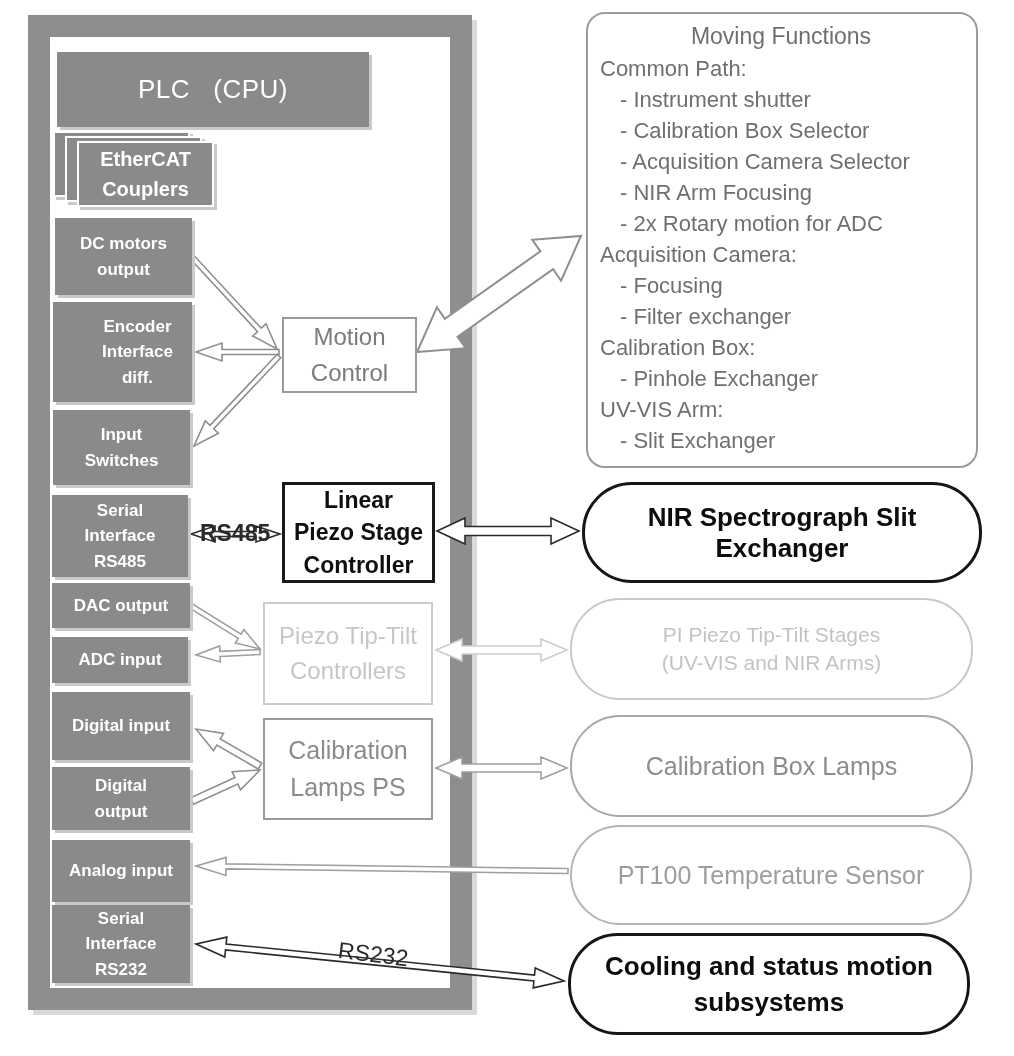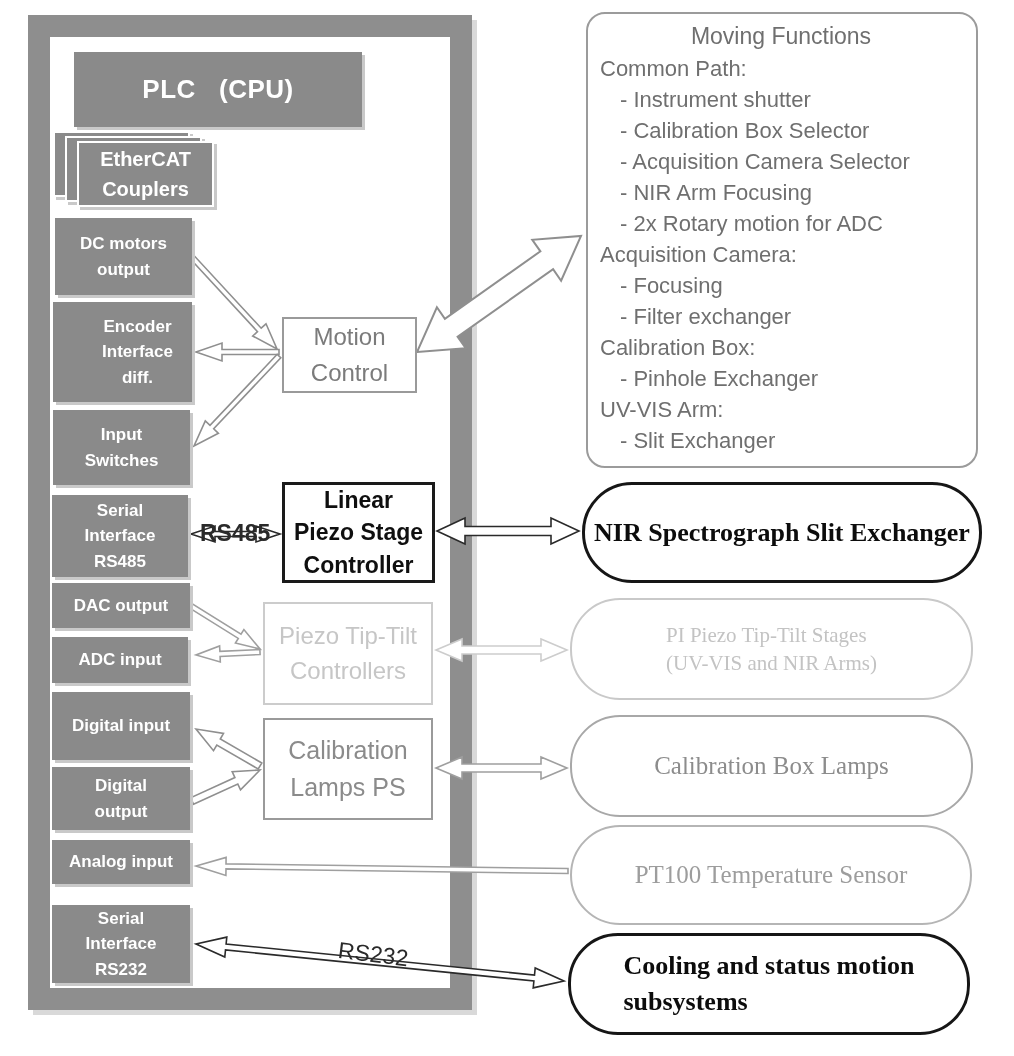--- a/index.html
+++ b/index.html
@@ -14,51 +14,50 @@
     border:22px solid #8e8e8e;background:transparent;z-index:1;
     box-shadow:5px 5px 0 #d9d9d9;
   }
   
   .gbox{
     position:absolute;background:#8a8a8a;color:#ffffff;z-index:10;
     display:flex;align-items:center;justify-content:center;text-align:center;
     white-space:pre-line;font-weight:700;font-size:17px;line-height:1.5;
     box-shadow:3px 3px 0 #c9c9c9;
   }
-  #plc{left:74px;top:52px;width:288px;height:75px;font-size:26px;font-weight:700;letter-spacing:.5px;}
+  #plc{left:57px;top:52px;width:312px;height:75px;font-size:26px;font-weight:400;letter-spacing:.5px;}
   .stack-layer{position:absolute;background:#8a8a8a;border:2px solid #ffffff;z-index:9;box-shadow:3px 3px 0 #c9c9c9;}
   #eth-l1{left:53px;top:131px;width:137px;height:66px;}
   #eth-l2{left:65px;top:136px;width:137px;height:66px;}
   #ethercat{left:77px;top:141px;width:137px;height:66px;font-size:20px;z-index:10;border:2px solid #ffffff;}
   #dc-motors{left:55px;top:218px;width:137px;height:77px;}
   #encoder{left:53px;top:302px;width:139px;height:100px;padding-left:30px;}
   #input-switches{left:53px;top:410px;width:137px;height:75px;}
   #serial-rs485{left:52px;top:495px;width:136px;height:82px;}
   #dac-output{left:52px;top:583px;width:138px;height:45px;}
   #adc-input{left:52px;top:637px;width:136px;height:46px;}
   #digital-input{left:52px;top:692px;width:138px;height:68px;}
   #digital-output{left:52px;top:767px;width:138px;height:63px;}
-  #analog-input{left:52px;top:840px;width:138px;height:44px;}
+  #analog-input{left:52px;top:840px;width:138px;height:62px;}
   #serial-rs232{left:52px;top:905px;width:138px;height:78px;}
   
   .wbox{
     position:absolute;background:#ffffff;z-index:10;
     display:flex;align-items:center;justify-content:center;text-align:center;
     white-space:pre-line;
   }
   #motion-control{left:282px;top:317px;width:135px;height:76px;border:2px solid #9a9a9a;color:#7b7b7b;font-size:24px;line-height:1.5;}
   #linear-piezo{left:282px;top:482px;width:153px;height:101px;border:3px solid #1a1a1a;color:#0f0f0f;font-size:23px;line-height:1.42;font-weight:600;}
   #piezo-tiptilt{left:263px;top:602px;width:170px;height:103px;border:2px solid #cccccc;color:#c6c6c6;font-size:24px;line-height:1.45;}
   #cal-lamps-ps{left:263px;top:718px;width:170px;height:102px;border:2px solid #9a9a9a;color:#8b8b8b;font-size:25px;line-height:1.5;}
   
   .rbox{
     position:absolute;background:#ffffff;z-index:10;border-radius:50px;
-    display:flex;align-items:center;justify-content:center;text-align:left;
+    display:flex;align-items:center;justify-content:center;text-align:center;
     white-space:pre-line;
-    font-family:Liberation Serif, serif;
   }
   #nir-slit{left:582px;top:482px;width:400px;height:101px;border:3px solid #161616;color:#0c0c0c;font-size:26px;font-weight:600;}
   #pi-piezo{left:570px;top:598px;width:403px;height:102px;border:2px solid #c9c9c9;color:#c3c3c3;font-size:21px;line-height:1.35;}
   #cal-box-lamps{left:570px;top:715px;width:403px;height:102px;border:2px solid #a8a8a8;color:#8c8c8c;font-size:25px;}
   #pt100{left:570px;top:825px;width:402px;height:100px;border:2px solid #b5b5b5;color:#9d9d9d;font-size:25px;}
   #cooling{left:568px;top:933px;width:402px;height:102px;border:3px solid #161616;color:#0c0c0c;font-size:26px;font-weight:600;line-height:1.4;}
   
   #mf-box{
     position:absolute;left:586px;top:12px;width:392px;height:456px;
     border:2px solid #9b9b9b;border-radius:19px;background:#ffffff;z-index:10;

